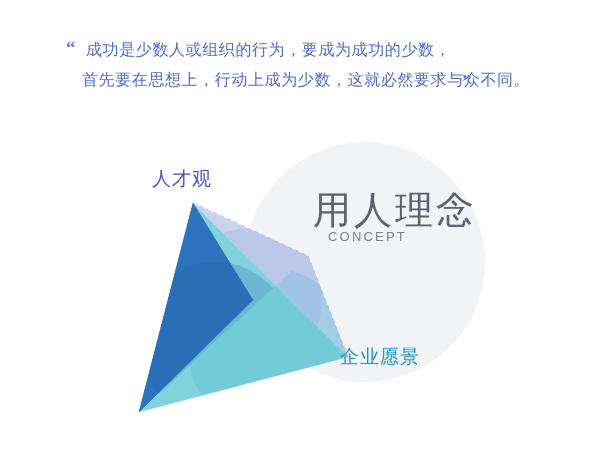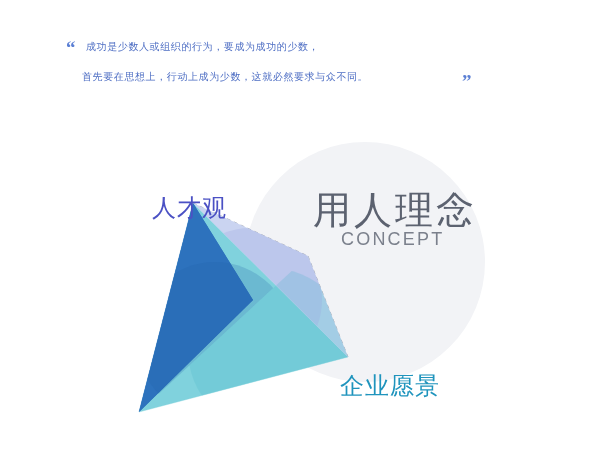--- a/index.html
+++ b/index.html
@@ -46,21 +46,21 @@
     font-size: 19px;
   }
   .quote-close {
     position: absolute;
     left: 400px;
     top: 38px;
     font-size: 19px;
   }
   .quote-line {
     color: #4f6fc4;
-    font-size: 10px;
+    font-size: 16px;
     letter-spacing: 0.6px;
     white-space: nowrap;
     font-family: Liberation Sans, sans-serif;
   }
   .quote-line-1 {
     position: absolute;
     left: 24px;
     top: 6px;
   }
   .quote-line-2 {
@@ -77,23 +77,22 @@
     top: 0;
     width: 608px;
     height: 449px;
   }
 
   
   .vertex-label {
     position: absolute;
     white-space: nowrap;
     font-family: Liberation Mono, monospace;
-    font-size: 24px;
+    font-size: 19px;
     letter-spacing: 1px;
-    margin-top: 26px;
   }
   .label-talent {
     left: 152px;
     top: 166px;
     color: #4b51c4;
   }
   .label-values {
     left: 52px;
     top: 393px;
     color: #2f72c9;
@@ -109,23 +108,23 @@
     left: 313px;
     top: 185px;
     font-size: 38px;
     color: #5c6270;
     letter-spacing: 3px;
     font-family: "DejaVu Sans", "Liberation Sans", sans-serif;
     white-space: nowrap;
   }
   .concept-sub {
     position: absolute;
-    left: 341px;
+    left: 328px;
     top: 229px;
-    font-size: 18px;
+    font-size: 13px;
     color: #7b808c;
     letter-spacing: 2.2px;
     font-family: "Liberation Sans", sans-serif;
     white-space: nowrap;
   }
 </style>
 </head>
 <body>
 
 <div id="stage">

